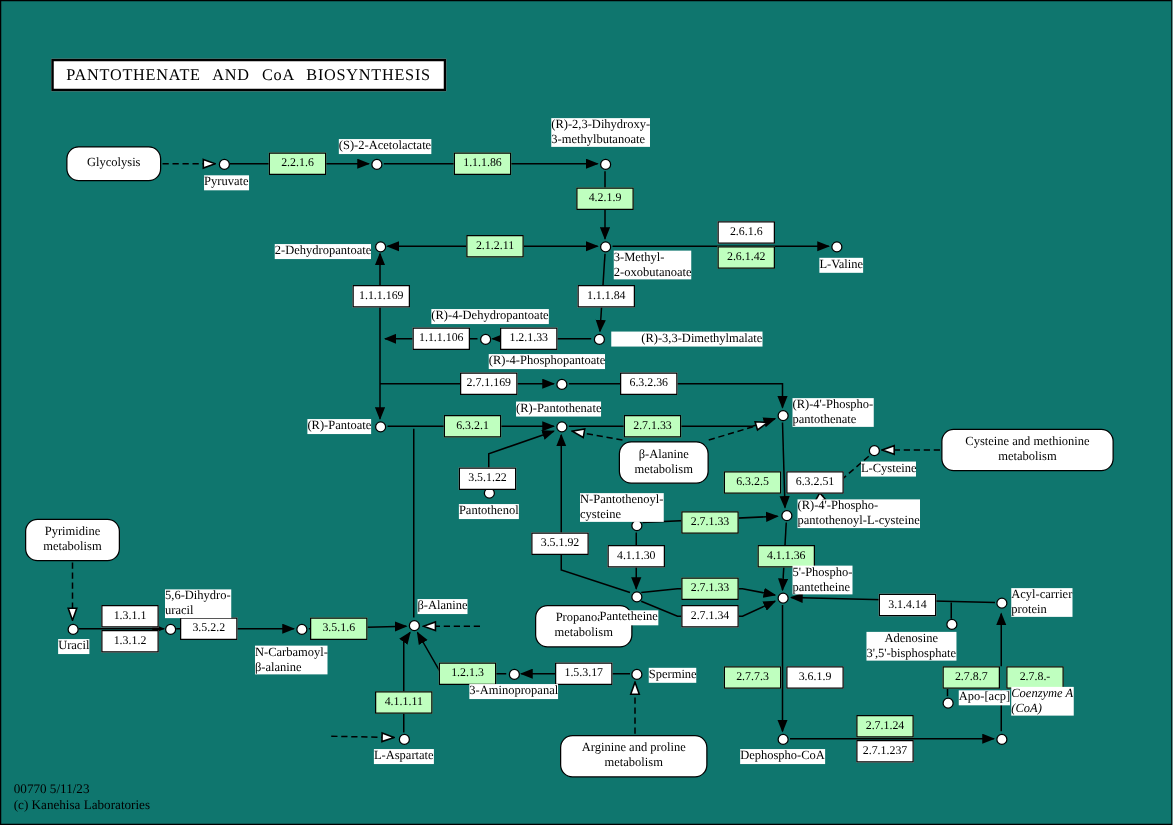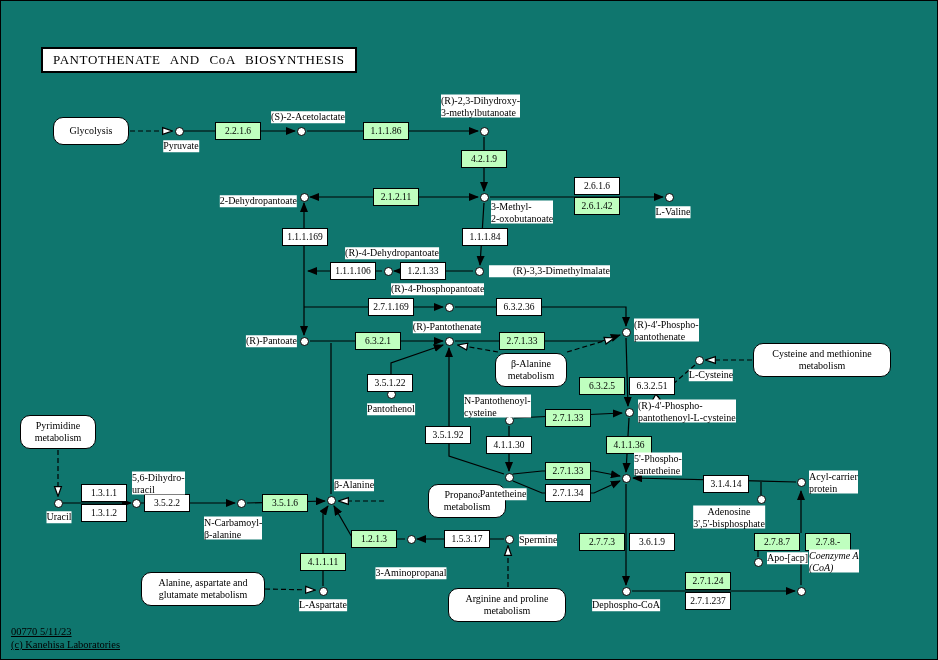--- a/index.html
+++ b/index.html
@@ -33,21 +33,21 @@
     position:absolute;border:1px solid #000;border-radius:10px;background:#fff;
     display:flex;flex-direction:column;align-items:center;justify-content:center;
     font-size:10px;line-height:12px;text-align:center;z-index:3;box-sizing:border-box;
     white-space:nowrap;
   }
   .title-box{
     position:absolute;left:40px;top:46px;border:2px solid #000;background:#fff;
     padding:3px 10px;font-size:13px;letter-spacing:.6px;word-spacing:6px;z-index:5;
     white-space:nowrap;
   }
-  .footer{position:absolute;left:10px;font-size:10.5px;z-index:5;white-space:nowrap;text-decoration:underline;}
+  .footer{position:absolute;left:10px;font-size:10.5px;z-index:5;white-space:nowrap;}
 </style>
 </head>
 <body>
 
 <div id="diagram">
   <svg id="edge-layer" width="938" height="660">
     <defs>
       <marker id="ah-fill" viewBox="0 0 10 8" refX="9" refY="4" markerWidth="8.5" markerHeight="7" orient="auto-start-reverse">
         <path d="M0,0 L10,4 L0,8 Z" fill="#000"></path>
       </marker>
@@ -124,21 +124,21 @@
     <div class="enzyme" style="left: 424px; top: 425px;">3.5.1.92</div>
     <div class="enzyme" style="left: 485px; top: 435px;">4.1.1.30</div>
     <div class="enzyme hl" style="left: 544px; top: 408px;">2.7.1.33</div>
     <div class="enzyme hl" style="left: 605px; top: 435px;">4.1.1.36</div>
     <div class="enzyme hl" style="left: 544px; top: 461px;">2.7.1.33</div>
     <div class="enzyme" style="left: 544px; top: 483px;">2.7.1.34</div>
     <div class="enzyme" style="left: 702px; top: 474px;">3.1.4.14</div>
     <div class="enzyme" style="left: 80px; top: 483px;">1.3.1.1</div>
     <div class="enzyme" style="left: 80px; top: 503px;">1.3.1.2</div>
     <div class="enzyme" style="left: 143px; top: 493px;">3.5.2.2</div>
-    <div class="enzyme hl" style="left: 261px; top: 493px;">3.5.1.6</div>
+    <div class="enzyme hl" style="left: 247px; top: 493px;">3.5.1.6</div>
     <div class="enzyme hl" style="left: 350px; top: 529px;">1.2.1.3</div>
     <div class="enzyme" style="left: 443px; top: 529px;">1.5.3.17</div>
     <div class="enzyme hl" style="left: 299px; top: 552px;">4.1.1.11</div>
     <div class="enzyme hl" style="left: 578px; top: 532px;">2.7.7.3</div>
     <div class="enzyme" style="left: 628px; top: 532px;">3.6.1.9</div>
     <div class="enzyme hl" style="left: 753px; top: 532px;">2.7.8.7</div>
     <div class="enzyme hl" style="left: 804px; top: 532px;">2.7.8.-</div>
     <div class="enzyme hl" style="left: 684px; top: 571px;">2.7.1.24</div>
     <div class="enzyme" style="left: 684px; top: 591px;">2.7.1.237</div>
     <div class="compound" style="left: 173.5px; top: 125.5px;"></div>
@@ -231,21 +231,21 @@
     <div class="cpd-label a-left" style="left: 131px; top: 482px;">
       <div>5,6-Dihydro-</div>
       <div>uracil</div>
     </div>
     <div class="compound" style="left: 235.5px; top: 497.5px;"></div>
     <div class="cpd-label a-left" style="left: 203px; top: 527px;">
       <div>N-Carbamoyl-</div>
       <div>β-alanine</div>
     </div>
     <div class="compound" style="left: 405.5px; top: 533.5px;"></div>
-    <div class="cpd-label a-center" style="left: 410px; top: 552px; margin-top: 20px;">
+    <div class="cpd-label a-center" style="left: 410px; top: 552px;">
       <div>3-Aminopropanal</div>
     </div>
     <div class="compound" style="left: 503.5px; top: 533.5px;"></div>
     <div class="cpd-label a-left" style="left: 518px; top: 539px;">
       <div>Spermine</div>
     </div>
     <div class="compound" style="left: 317.5px; top: 585.5px;"></div>
     <div class="cpd-label a-center" style="left: 322px; top: 604px;">
       <div>L-Aspartate</div>
     </div>
@@ -284,21 +284,17 @@
       <div>metabolism</div>
     </div>
     <div class="pathway" style="left: 752px; top: 342px; width: 138px; height: 34px;">
       <div>Cysteine and methionine</div>
       <div>metabolism</div>
     </div>
     <div class="pathway" style="left: 383px; top: 483px; width: 78px; height: 34px; margin-left: 44px;">
       <div>Propanoate</div>
       <div>metabolism</div>
     </div>
-    <div class="pathway" style="left: 140px; top: 571px; width: 124px; height: 34px;">
-      <div>Alanine, aspartate and</div>
-      <div>glutamate metabolism</div>
-    </div>
     <div class="pathway" style="left: 447px; top: 587px; width: 118px; height: 34px;">
       <div>Arginine and proline</div>
       <div>metabolism</div>
     </div>
   </div>
 
 </body></html>

